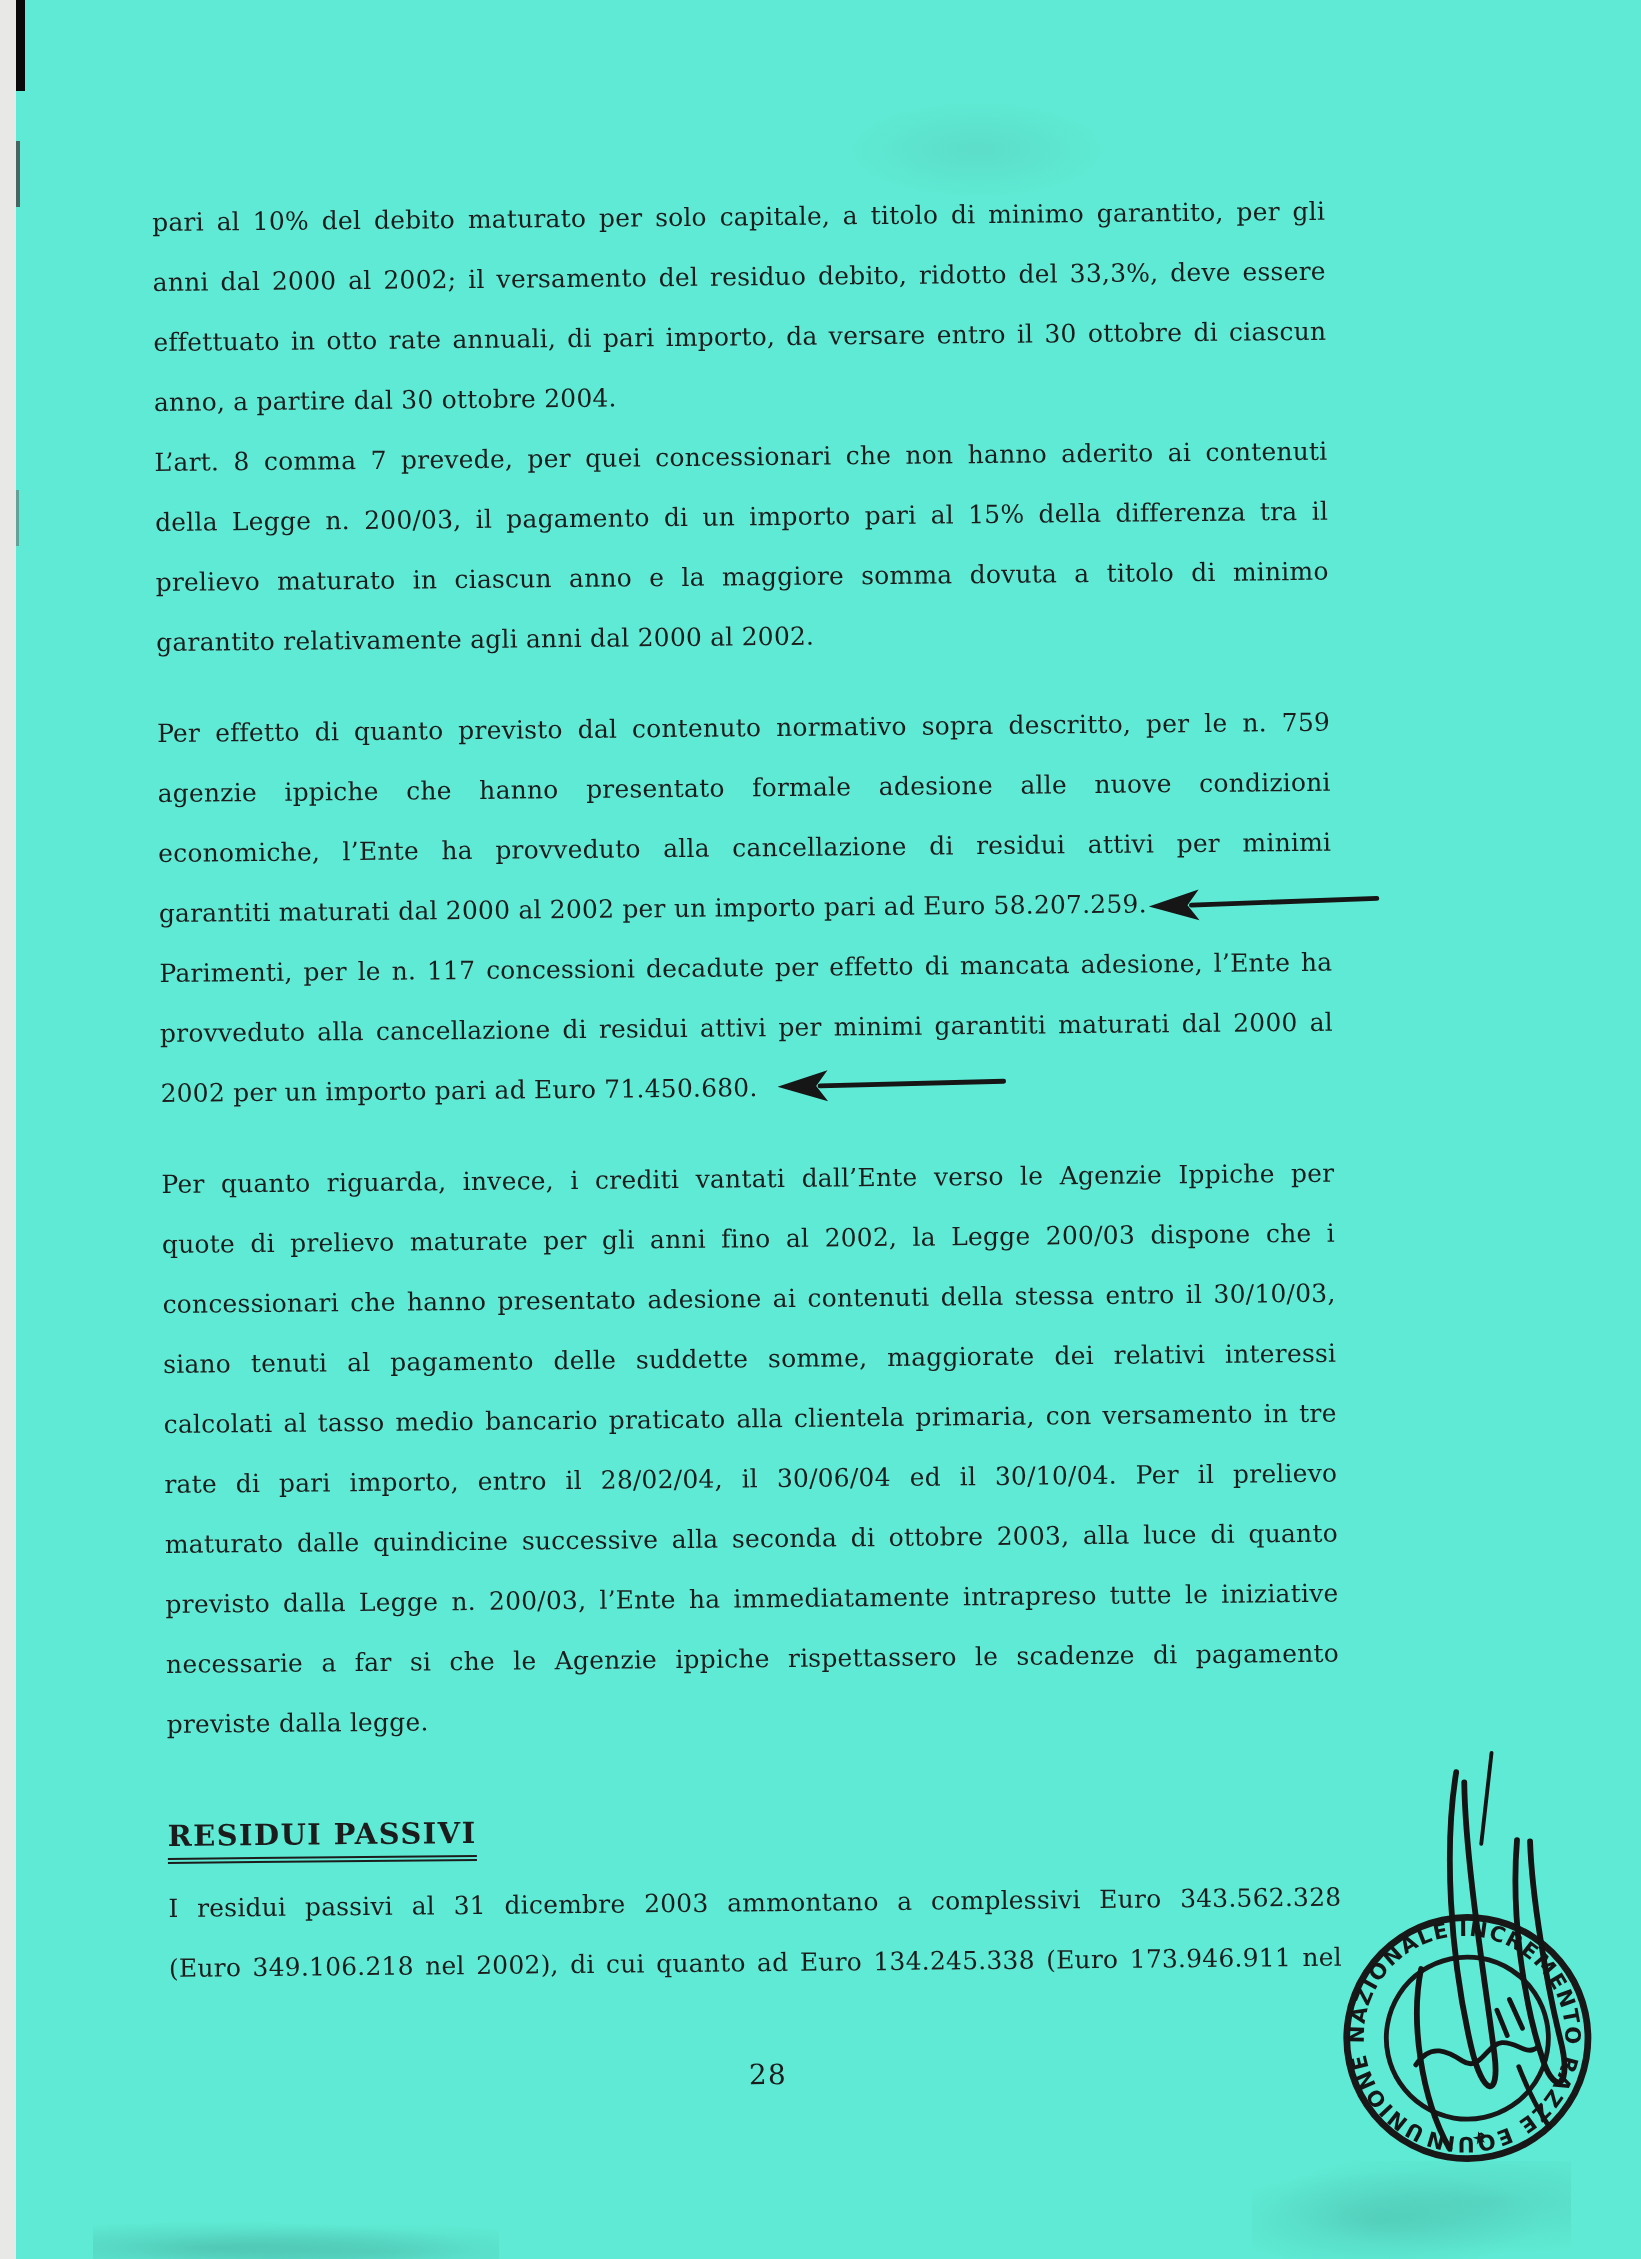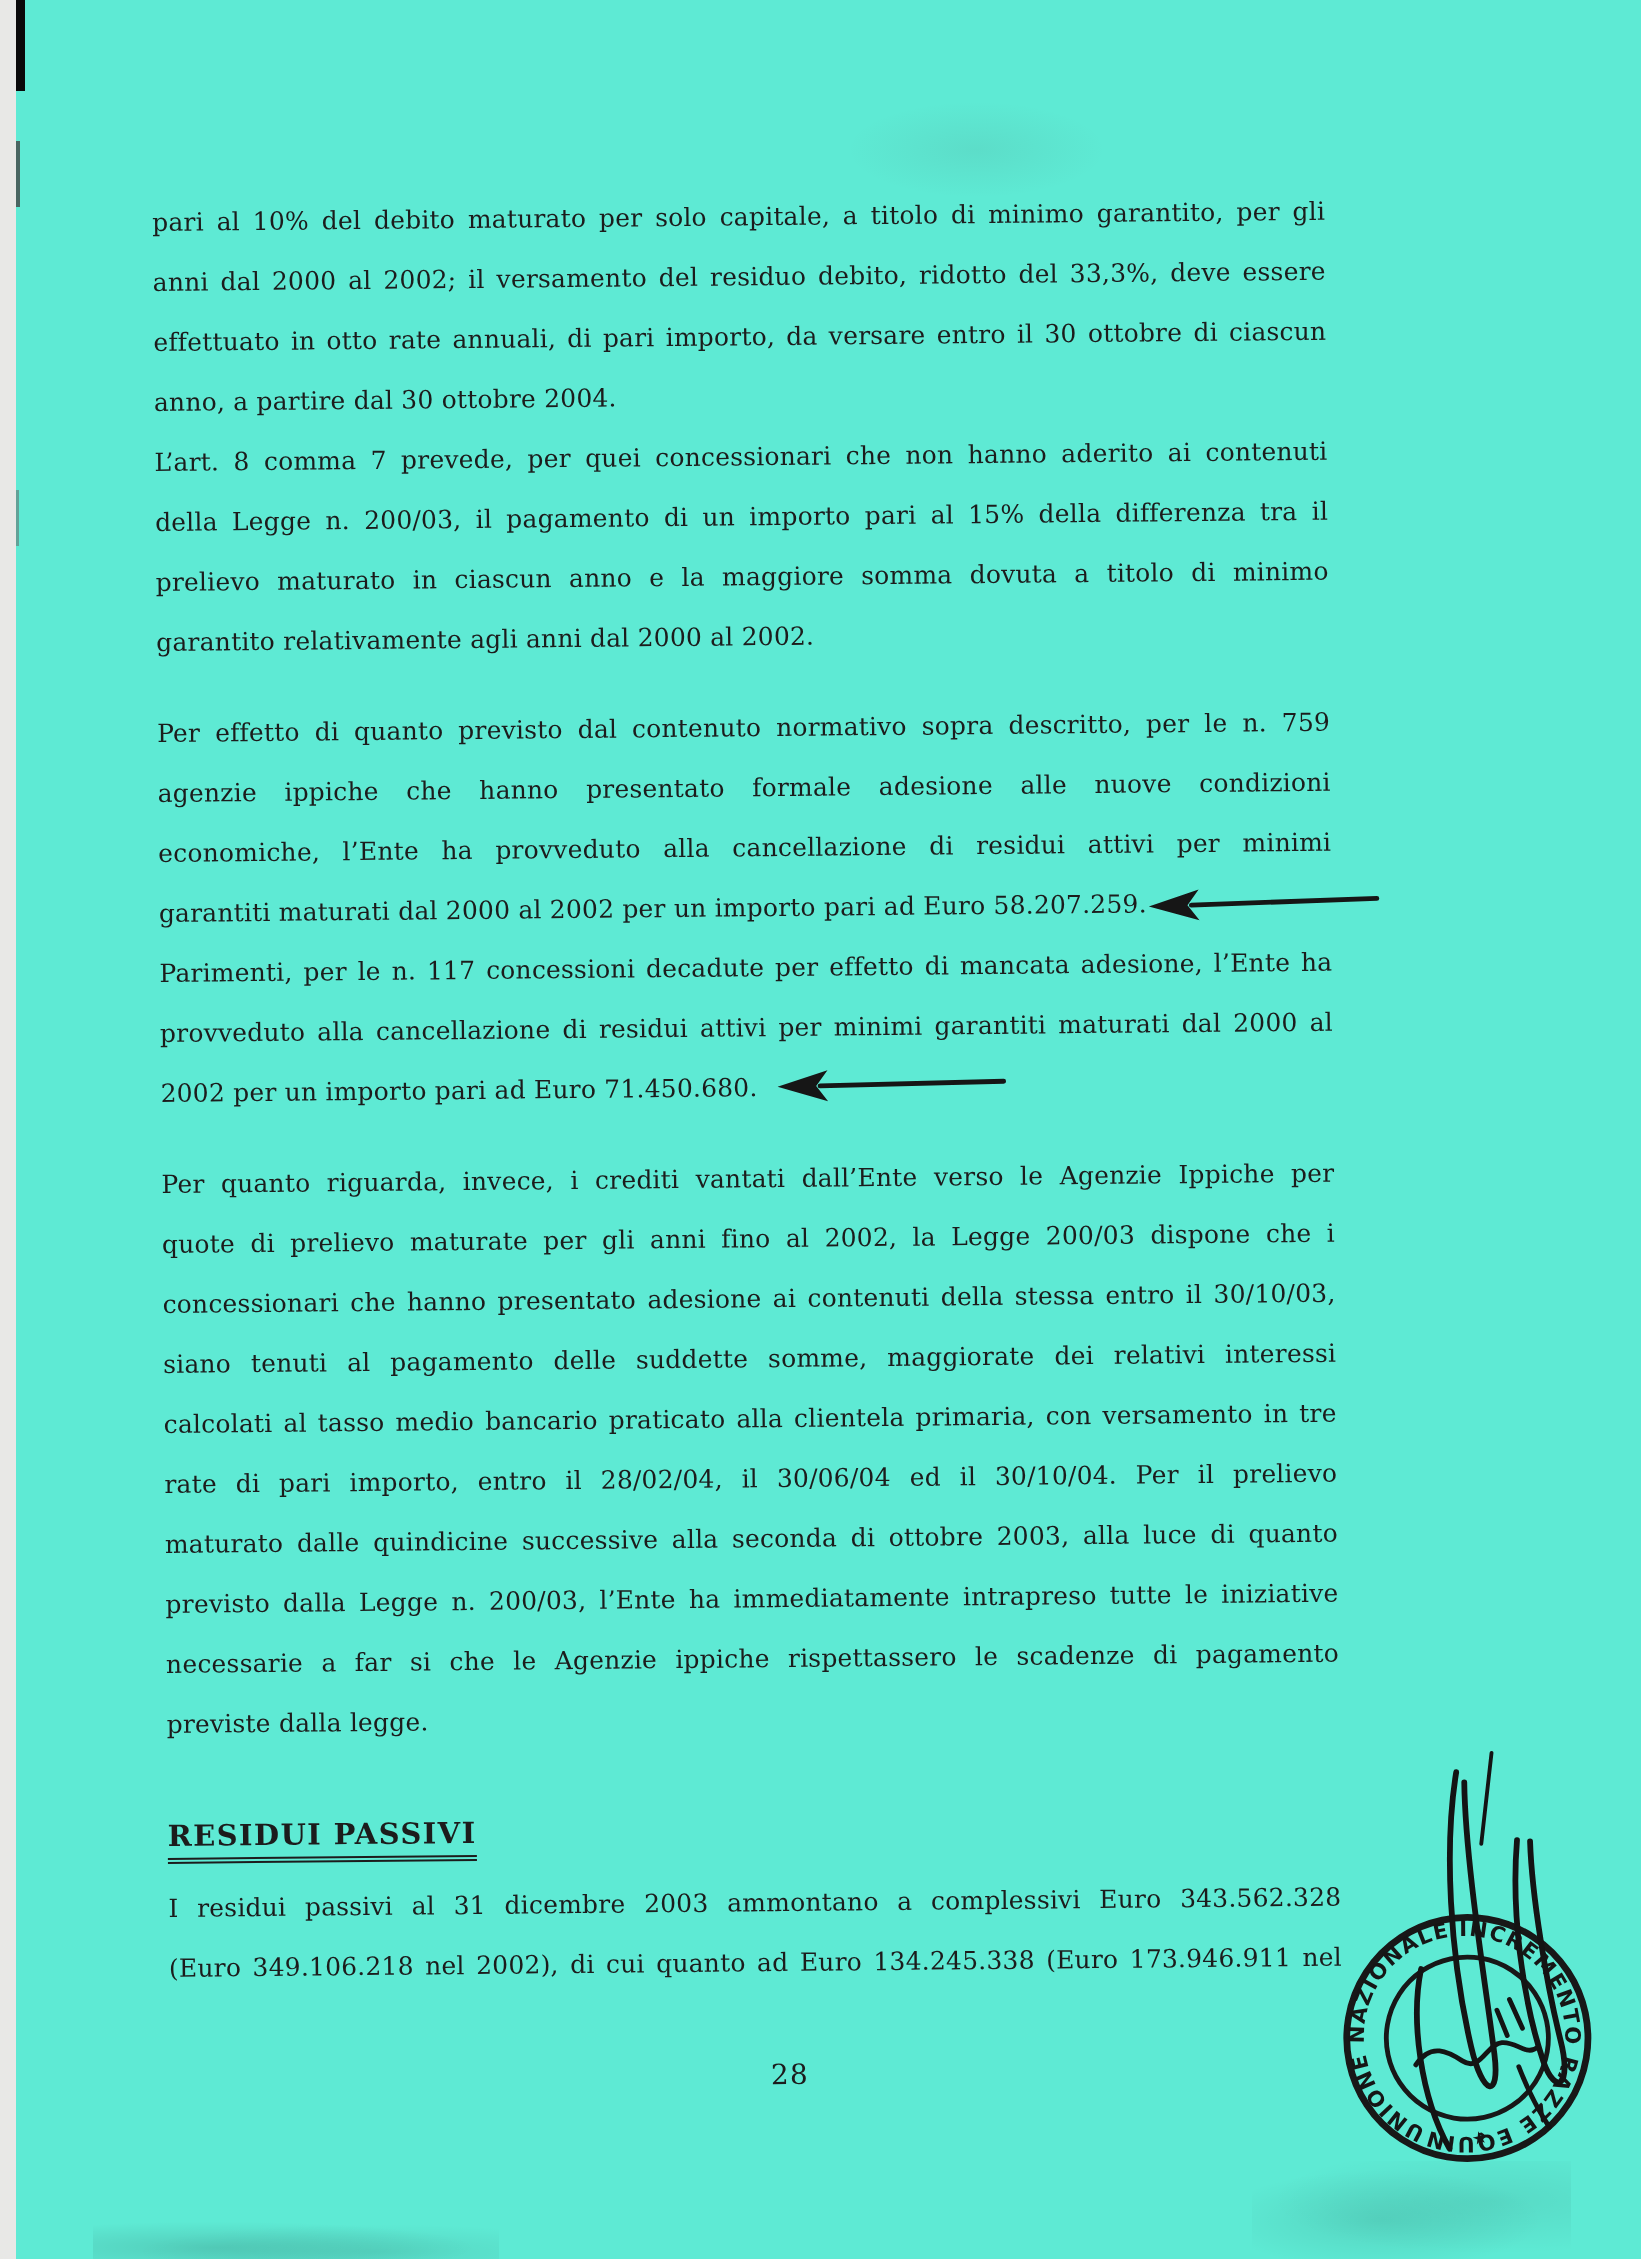--- a/index.html
+++ b/index.html
@@ -40,21 +40,21 @@
     display:inline-block;
     font-size:29px;
     font-weight:bold;
     line-height:42px;
     letter-spacing:1.4px;
     border-bottom:6.8px double #1c1c1c;
     padding-bottom:1px;
   }
   .residui-par{margin-top:15.4px;}
   .pagenum{
-    position:absolute;left:737px;top:2064px;
+    position:absolute;left:715px;top:2064px;
     font-size:28px;letter-spacing:1px;
   }
   .arrow{position:absolute;width:232px;height:35px;}
   .arrow1{left:1126px;top:896px;transform:rotate(-1.2deg);}
   .arrow2{left:753px;top:1074px;transform:rotate(-0.6deg);}
   .stamp{
     position:absolute;left:1305px;top:1755px;width:301px;height:458px;
     transform:rotate(-12deg);
     transform-origin:50% 60%;
   }

